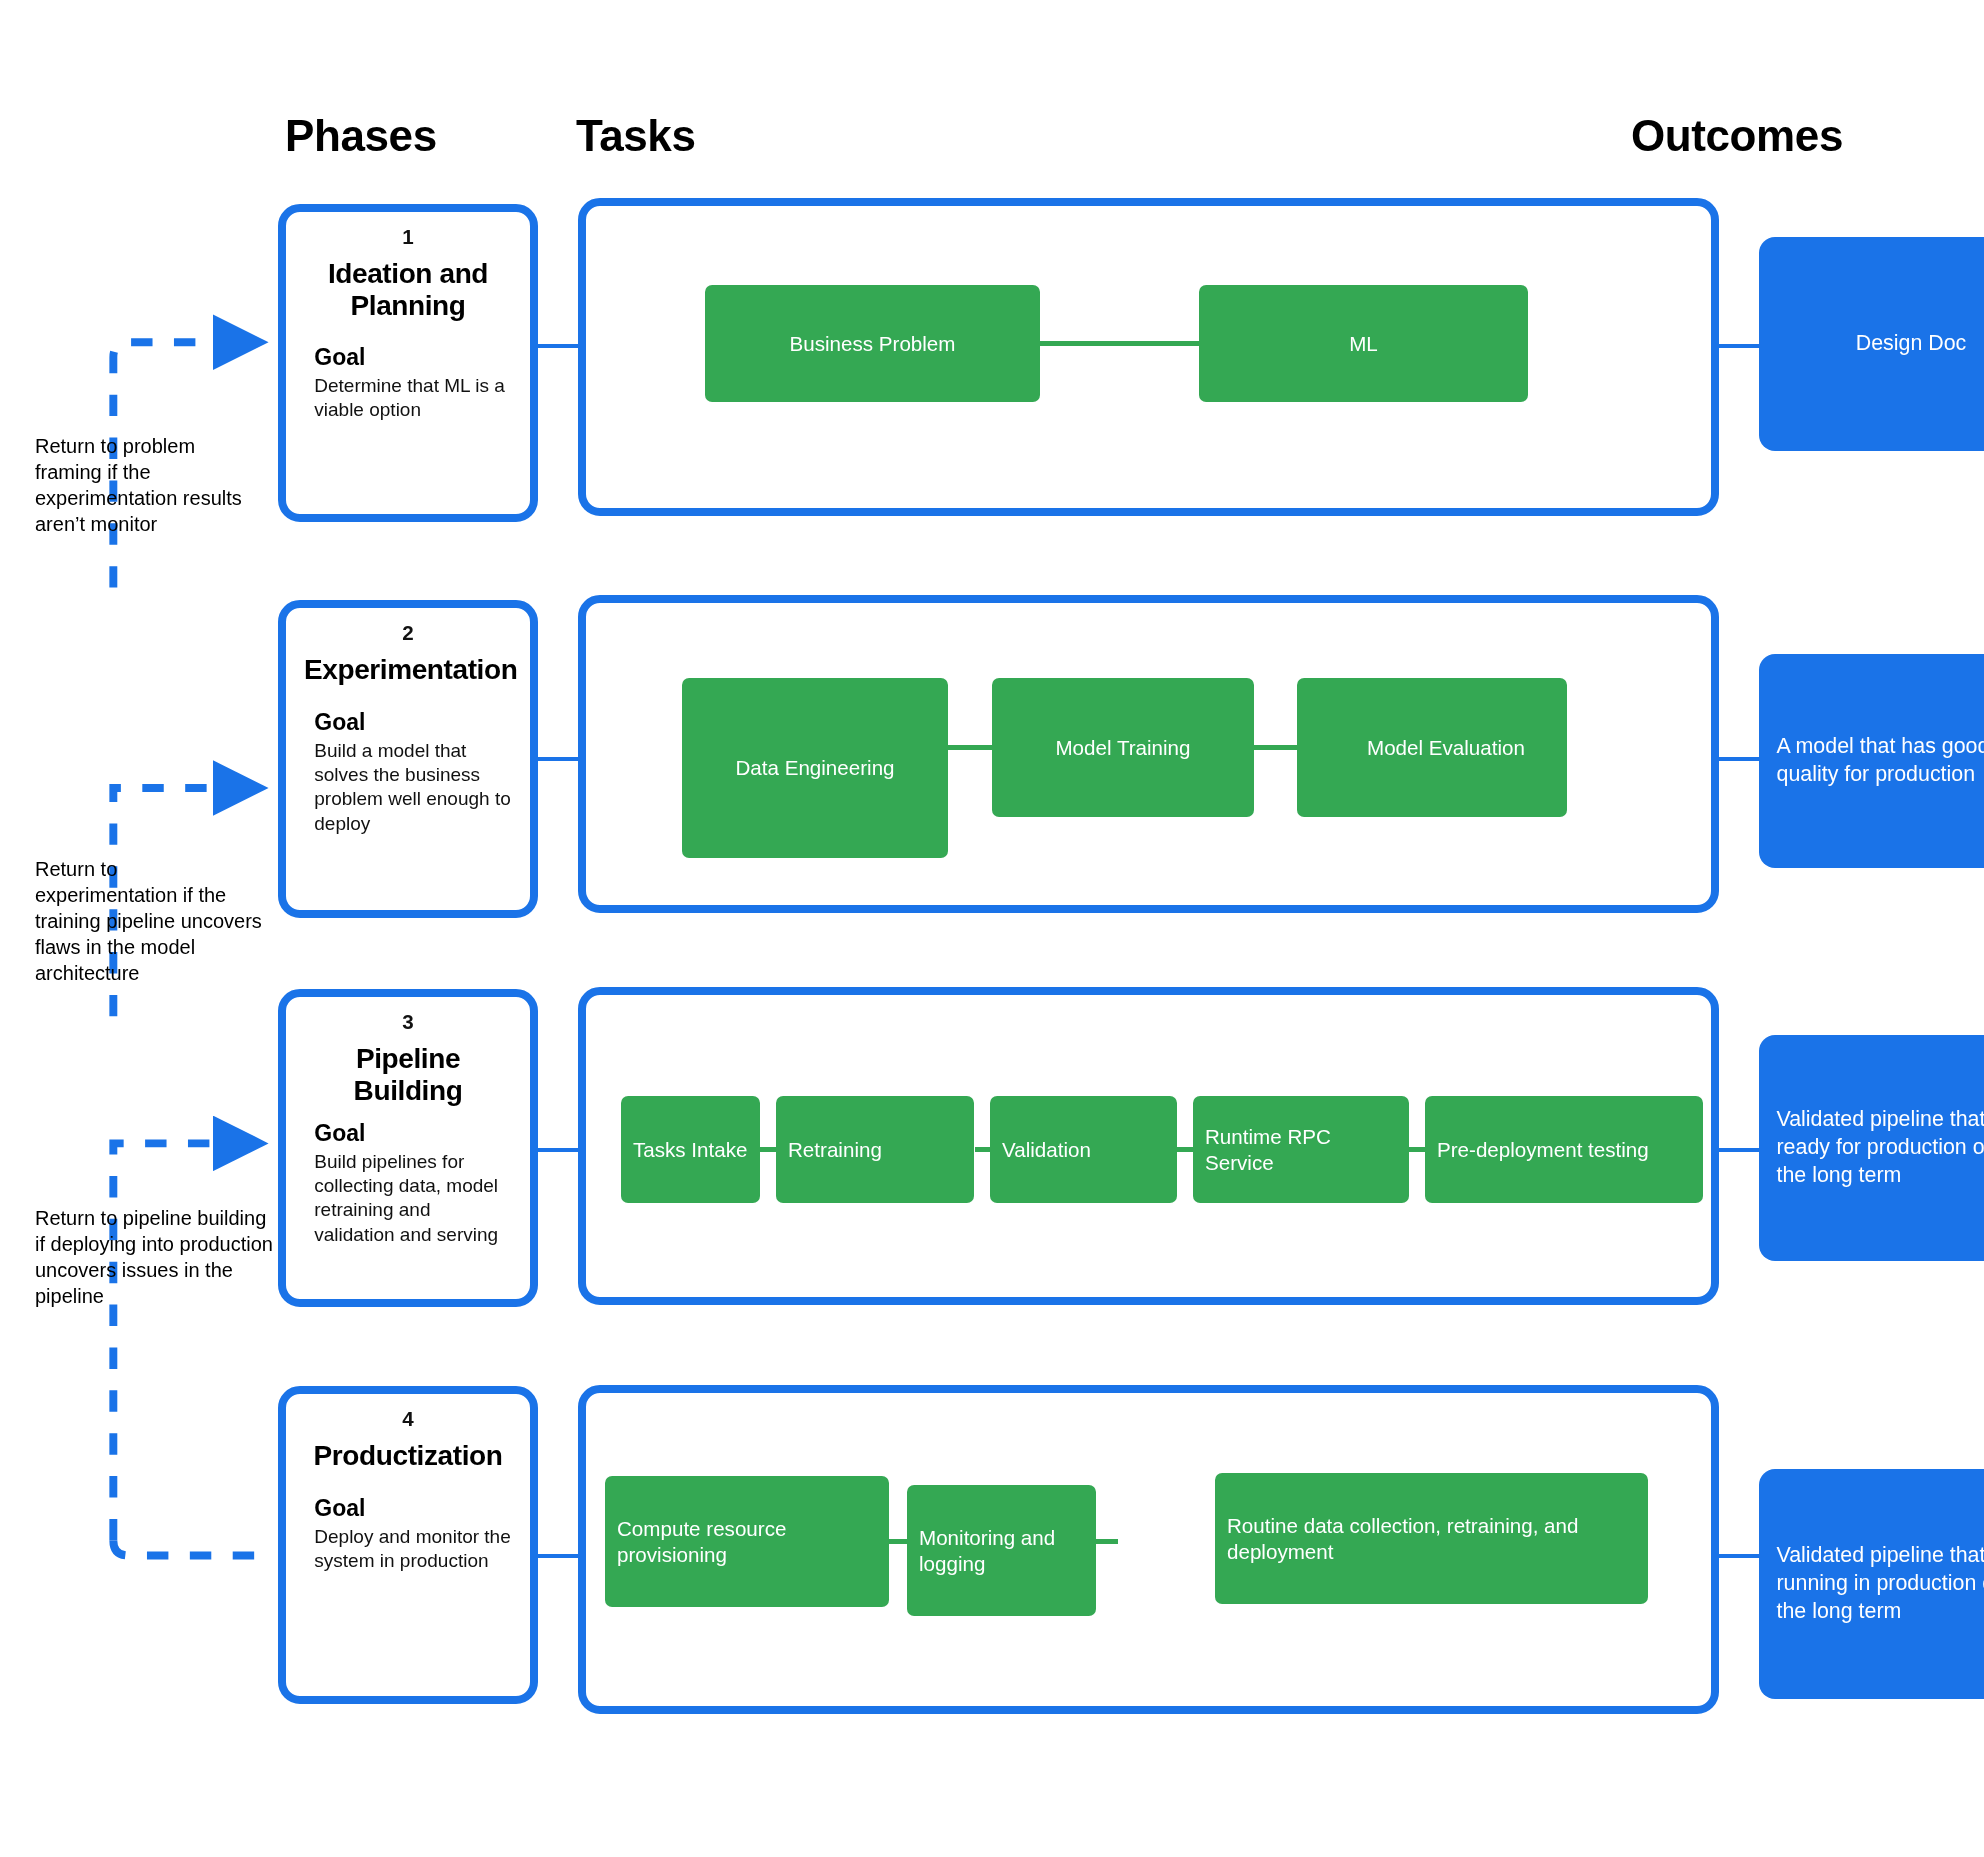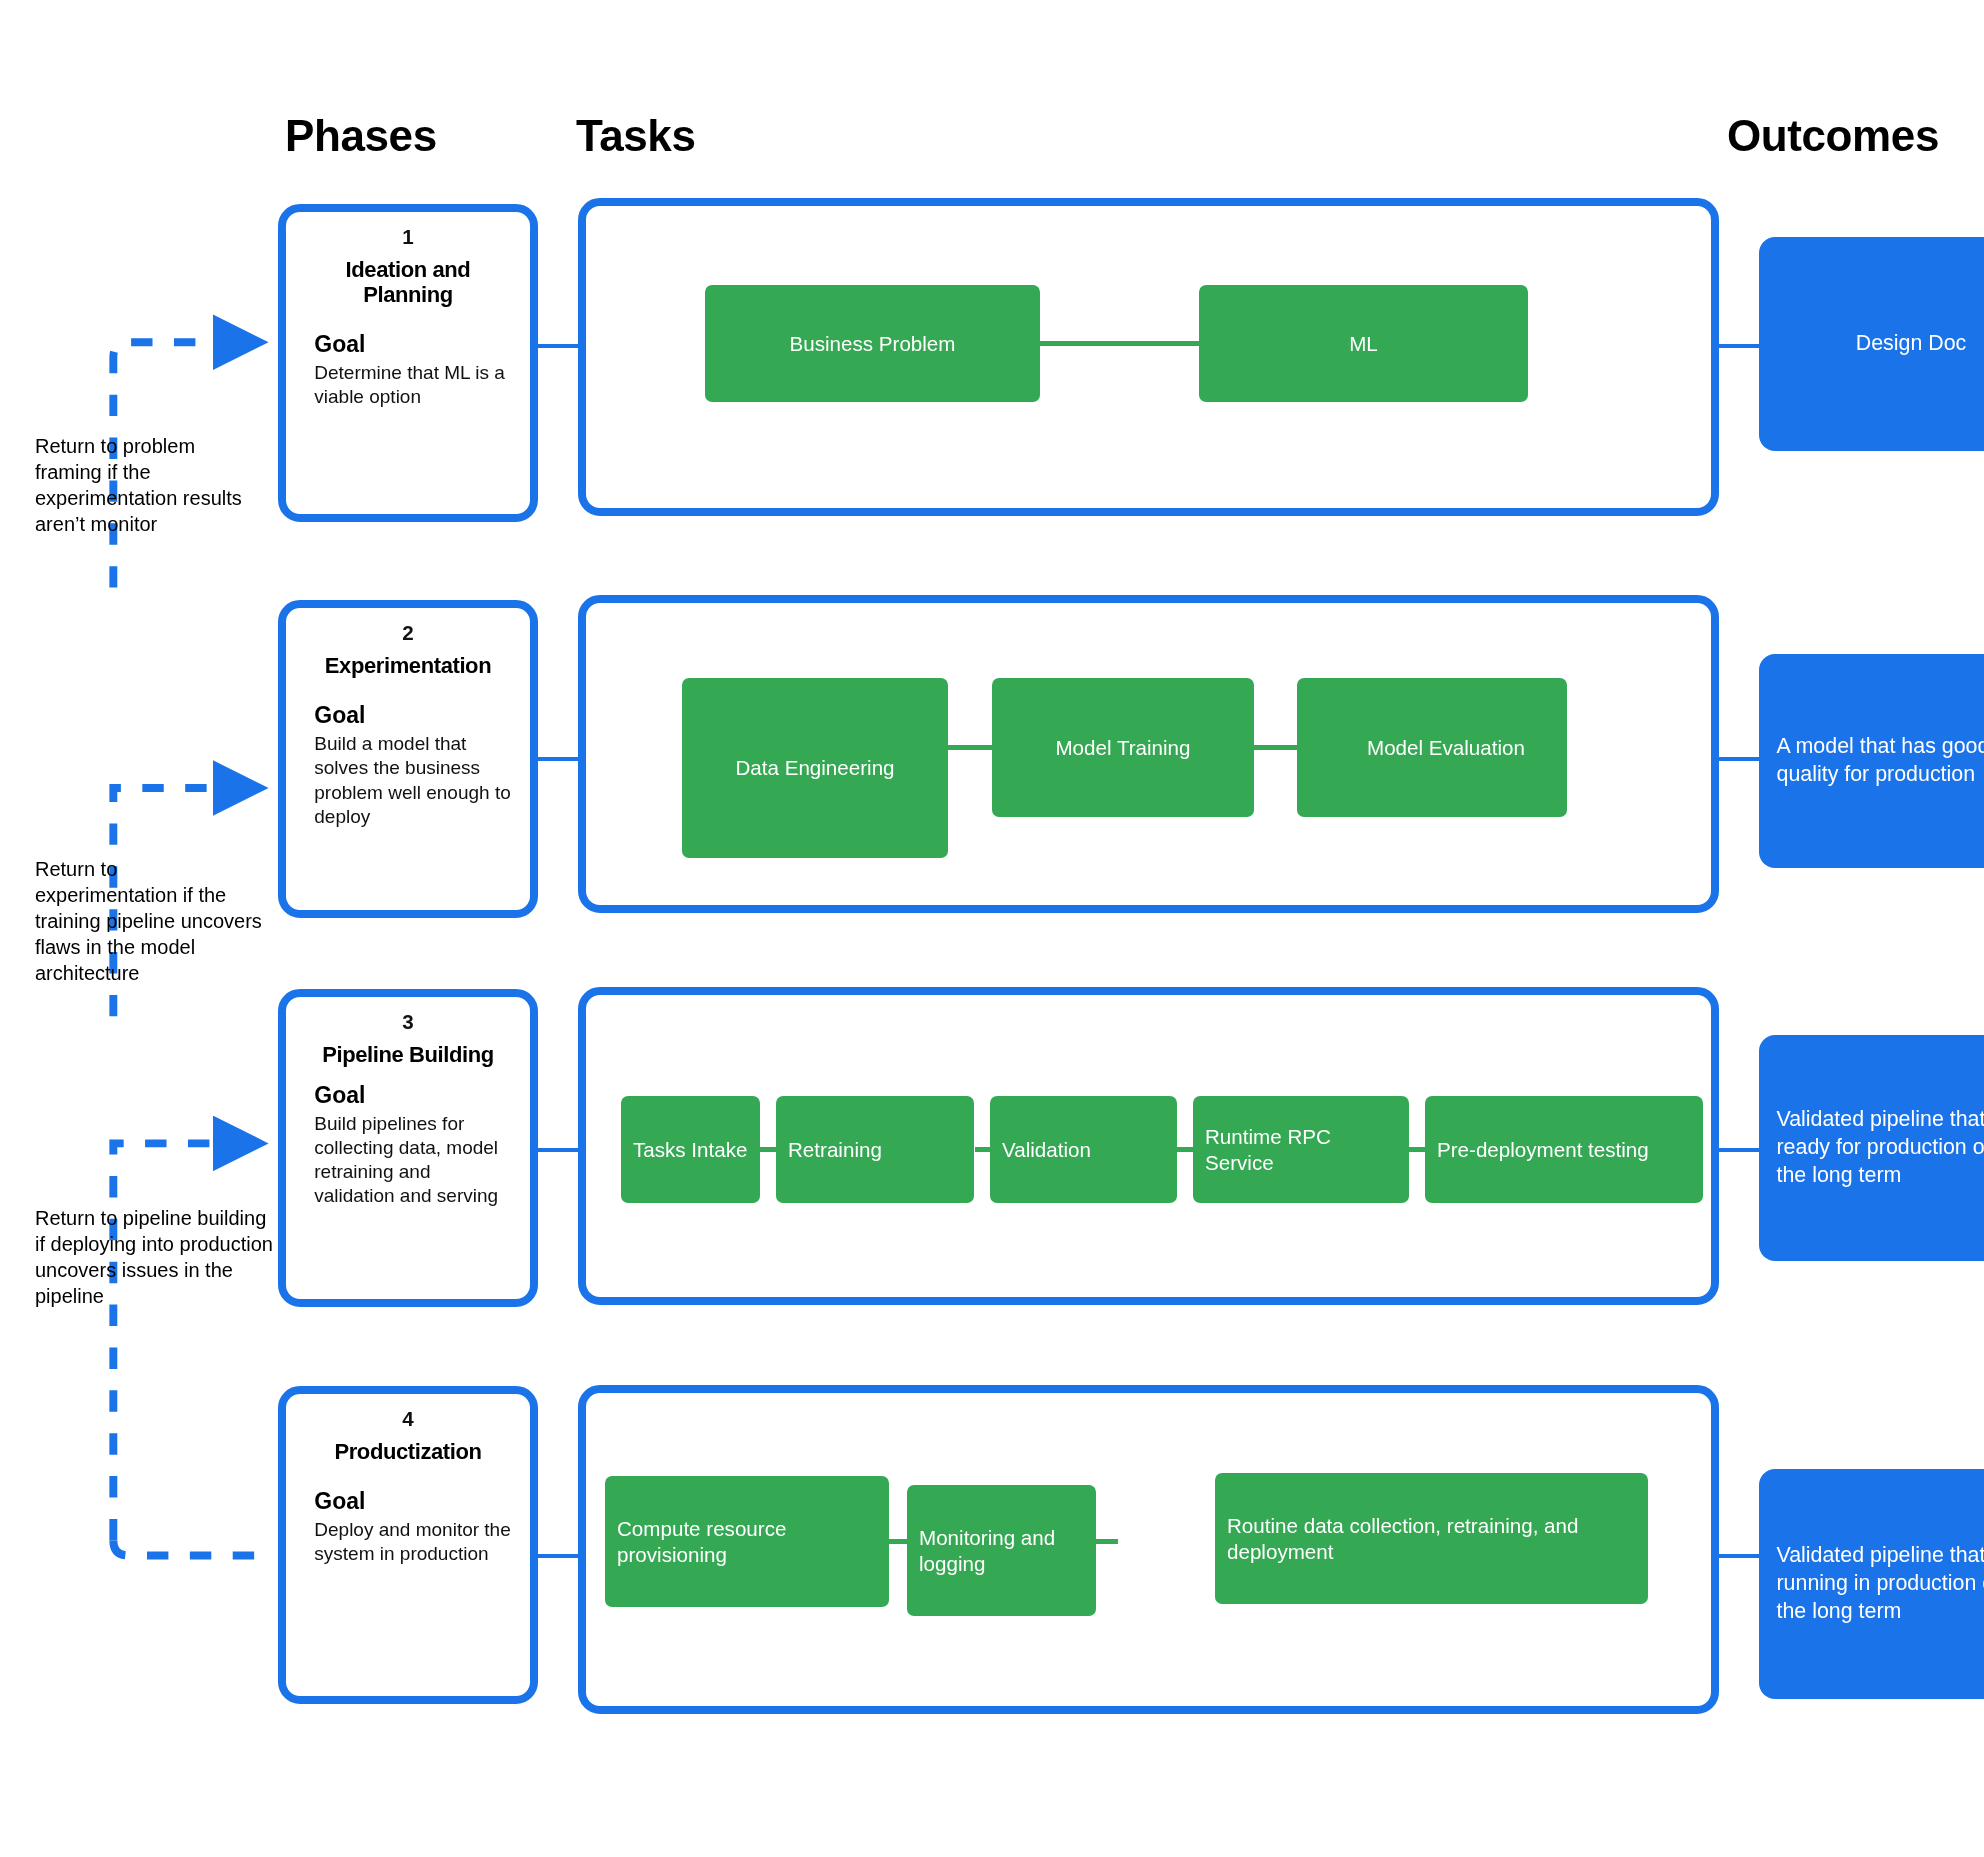--- a/index.html
+++ b/index.html
@@ -27,21 +27,21 @@
   }
   .phase-num{
     font-size:20.6px;
     font-weight:700;
     color:#111111;
     text-align:center;
     line-height:1.1;
     margin:0 0 10.3px 0;
   }
   .phase-title{
-    font-size:22px;
+    font-size:28px;
     font-weight:700;
     color:#000000;
     text-align:center;
     line-height:1.12;
     letter-spacing:-0.4px;
     margin:0;
   }
   .goal-wrap{margin-top:23px;padding-left:10.3px;}
   .goal-label{
     font-size:23px;
@@ -160,21 +160,21 @@
     <g stroke="#34a853" stroke-width="16" fill="none">
       <path d="M3060,3800 L3010,3800 Q2958,3800 2958,3852 L2958,3930 Q2958,3982 3010,3982 L3060,3982"></path>
       <path d="M3010,3866 L2958,3930 L2906,3866 Z" fill="#34a853" stroke="none"></path>
       <path d="M4148,3800 L4198,3800 Q4250,3800 4250,3852 L4250,3930 Q4250,3982 4198,3982 L4148,3982"></path>
       <path d="M4198,3866 L4250,3930 L4302,3866 Z" fill="#34a853" stroke="none"></path>
     </g>
   </svg>
 
   <div class="col-head" style="left:285px;top:111px;">Phases</div>
   <div class="col-head" style="left:576px;top:111px;">Tasks</div>
-  <div class="col-head" style="left:1727px;top:111px;text-align:center;">Outcomes</div>
+  <div class="col-head" style="left:1631px;top:111px;text-align:center;">Outcomes</div>
 
   <div class="phase-card" style="left:278px;top:204px;width:260px;height:318px;">
     <div class="phase-num">1</div>
     <div class="phase-title">Ideation and Planning</div>
     <div class="goal-wrap">
       <div class="goal-label">Goal</div>
       <div class="goal-text">Determine that ML is a viable option</div>
     </div>
   </div>
   <div class="stub" style="left:538px;top:344px;width:40px;"></div>

